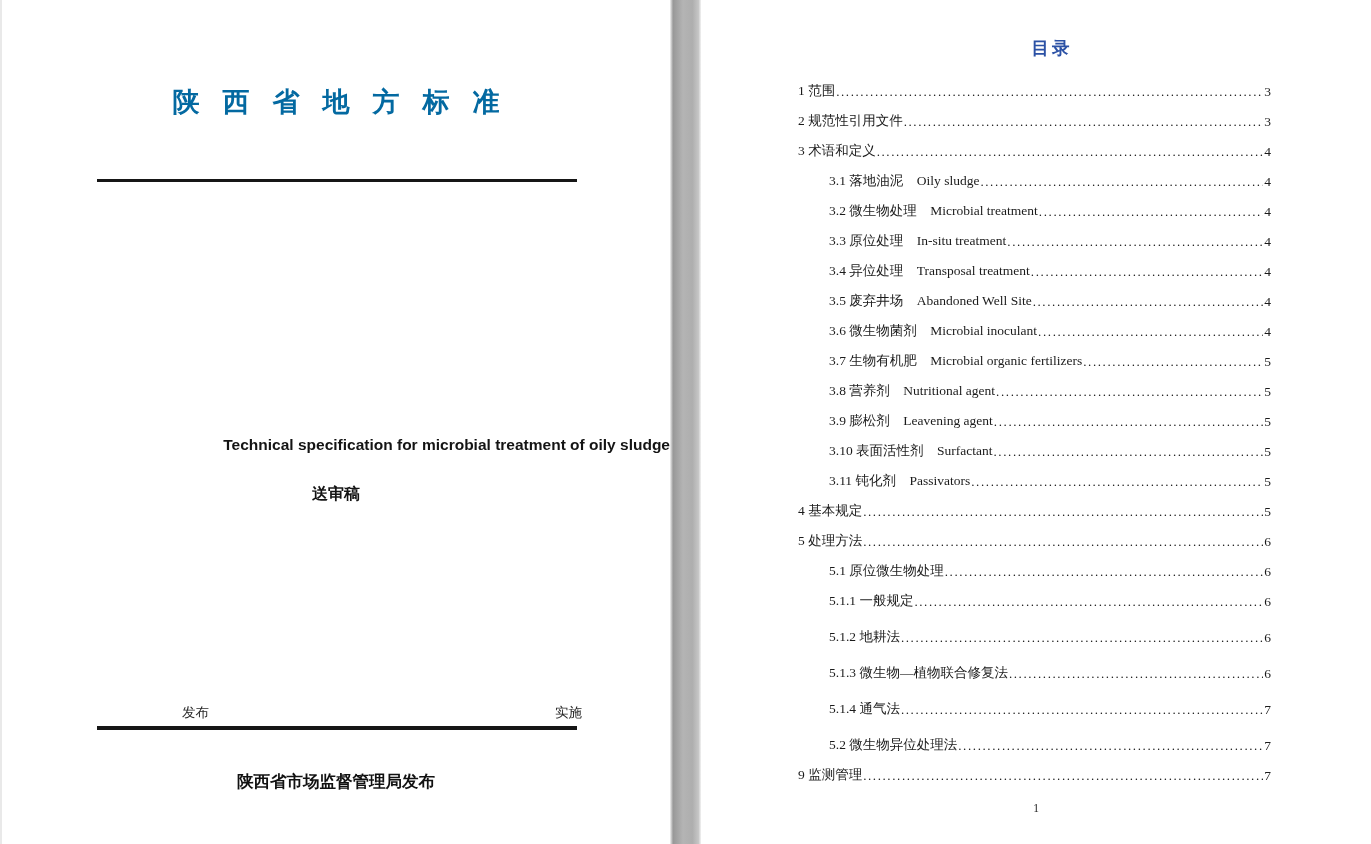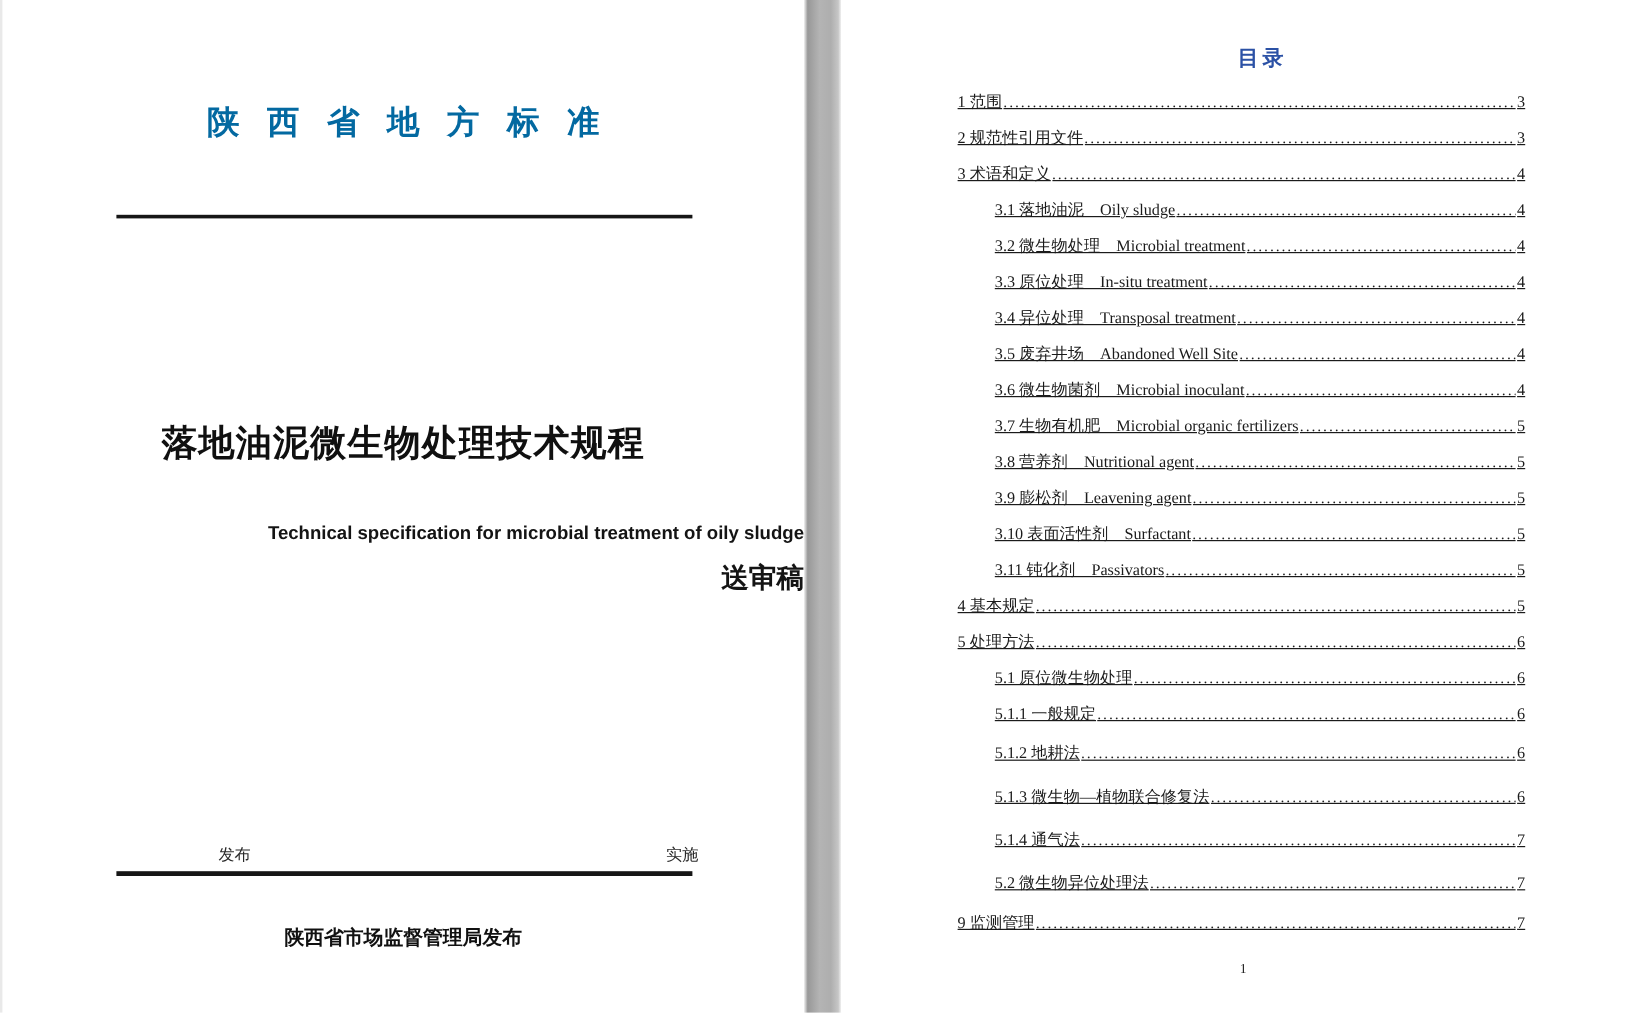--- a/index.html
+++ b/index.html
@@ -37,24 +37,24 @@
     font-family:"Liberation Sans","DejaVu Sans",sans-serif;
     font-weight:bold;font-size:30px;letter-spacing:1px;color:#101010;
   }
   .cover-subtitle{
     position:absolute;top:436px;left:0;width:100%;
     text-align:right;
     font-family:"Liberation Sans","DejaVu Sans",sans-serif;
     font-weight:bold;font-size:15.5px;color:#141414;
   }
   .cover-draft{
-    position:absolute;top:466px;left:0;width:100%;
-    text-align:right;
-    font-family:"Liberation Sans","DejaVu Sans",sans-serif;
-    font-weight:bold;font-size:23px;color:#141414;
+    position:absolute;top:484px;left:0;width:100%;
+    text-align:center;
+    font-family:"Liberation Sans","DejaVu Sans",sans-serif;
+    font-weight:bold;font-size:16px;color:#141414;
   }
   .issue-label,.impl-label{
     position:absolute;top:704px;
     font-size:13.5px;color:#2a2a2a;
     font-family:"Liberation Serif","DejaVu Serif",serif;
   }
   .issue-label{left:180px;}
   .impl-label{left:539px;margin-left:14px;}
   .publisher-line{
     position:absolute;top:771px;left:0;width:100%;
@@ -66,25 +66,24 @@
   
   .toc-title{
     position:absolute;top:36px;left:0;width:100%;
     text-align:center;font-weight:bold;font-size:17.5px;letter-spacing:3px;
     font-family:"Liberation Serif","DejaVu Serif",serif;
   }
   .toc-list{
     position:absolute;top:70px;left:97px;right:100px;
   }
   .toc-row{
-    display:flex;align-items:center;
+    display:flex;align-items:flex-end;
     height:30px;
     font-size:13.5px;color:#1b1b1b;white-space:nowrap;
     font-family:"Liberation Serif","DejaVu Serif",serif;
-    text-decoration:underline;
   }
   .toc-row:nth-child(n+19):nth-child(-n+22){height:36px;}
   .toc-row.indent{padding-left:31px;}
   .toc-label{flex:none;}
   .toc-dots{
     flex:1;overflow:hidden;white-space:nowrap;
     letter-spacing:1.6px;margin:0 1px;font-size:13px;color:#1b1b1b;
   }
   .toc-pagenum{flex:none;font-size:13.5px;}
   .page-number{
@@ -94,21 +93,20 @@
   }
 </style>
 </head>
 <body>
 
 <div class="viewer">
 
   <div class="page page-left">
     <div class="cover-header">陕西省地方标准</div>
     <div class="rule rule-top"></div>
-    <div class="cover-title">落地油泥微生物处理技术规程</div>
     <div class="cover-subtitle">Technical specification for microbial treatment of oily sludge</div>
     <div class="cover-draft">送审稿</div>
     <div class="issue-label">发布</div>
     <div class="impl-label">实施</div>
     <div class="rule rule-bottom"></div>
     <div class="publisher-line">
       <span>陕西省市场监督管理局</span>
       <span>发布</span>
     </div>
   </div>

